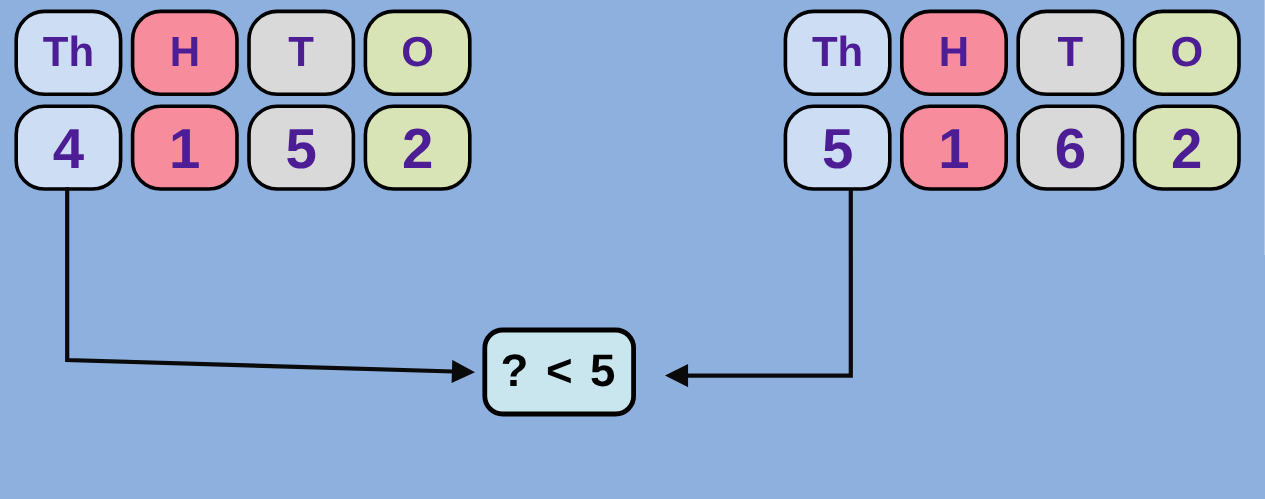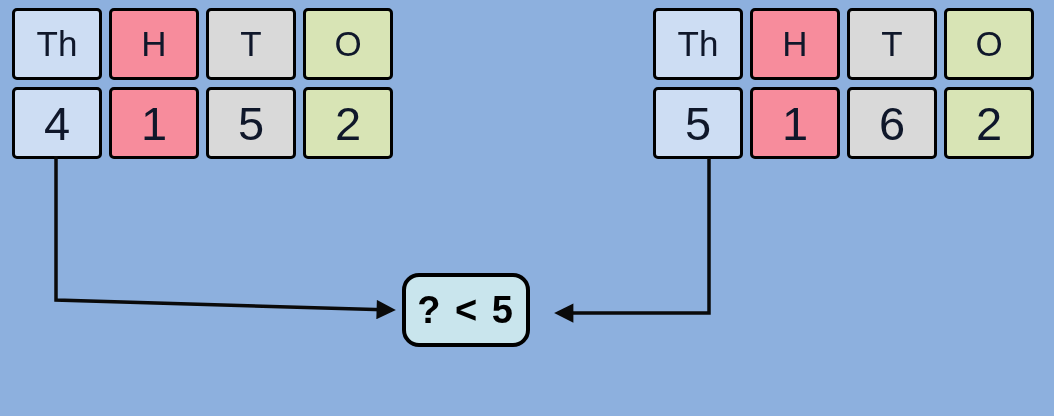--- a/index.html
+++ b/index.html
@@ -17,26 +17,26 @@
     display: grid;
     grid-template-columns: repeat(4, 90px);
     grid-auto-rows: 72px;
     gap: 7px;
   }
   .group-left  { left: 12px;  top: 8px; }
   .group-right { left: 653px; top: 8px; }
 
   .cell {
     border: 3px solid #000;
-    border-radius: 5px;
+    border-radius: 25px;
     display: flex;
     align-items: center;
     justify-content: center;
-    font-weight: 400;
-    color: #0f172a;
+    font-weight: 700;
+    color: #4c1d95;
   }
   .cell.header { font-size: 35px; }
   .cell.digit  { font-size: 47px; }
 
   .compare-box {
     position: absolute;
     left: 402px;
     top: 273px;
     width: 128px;
     height: 74px;

